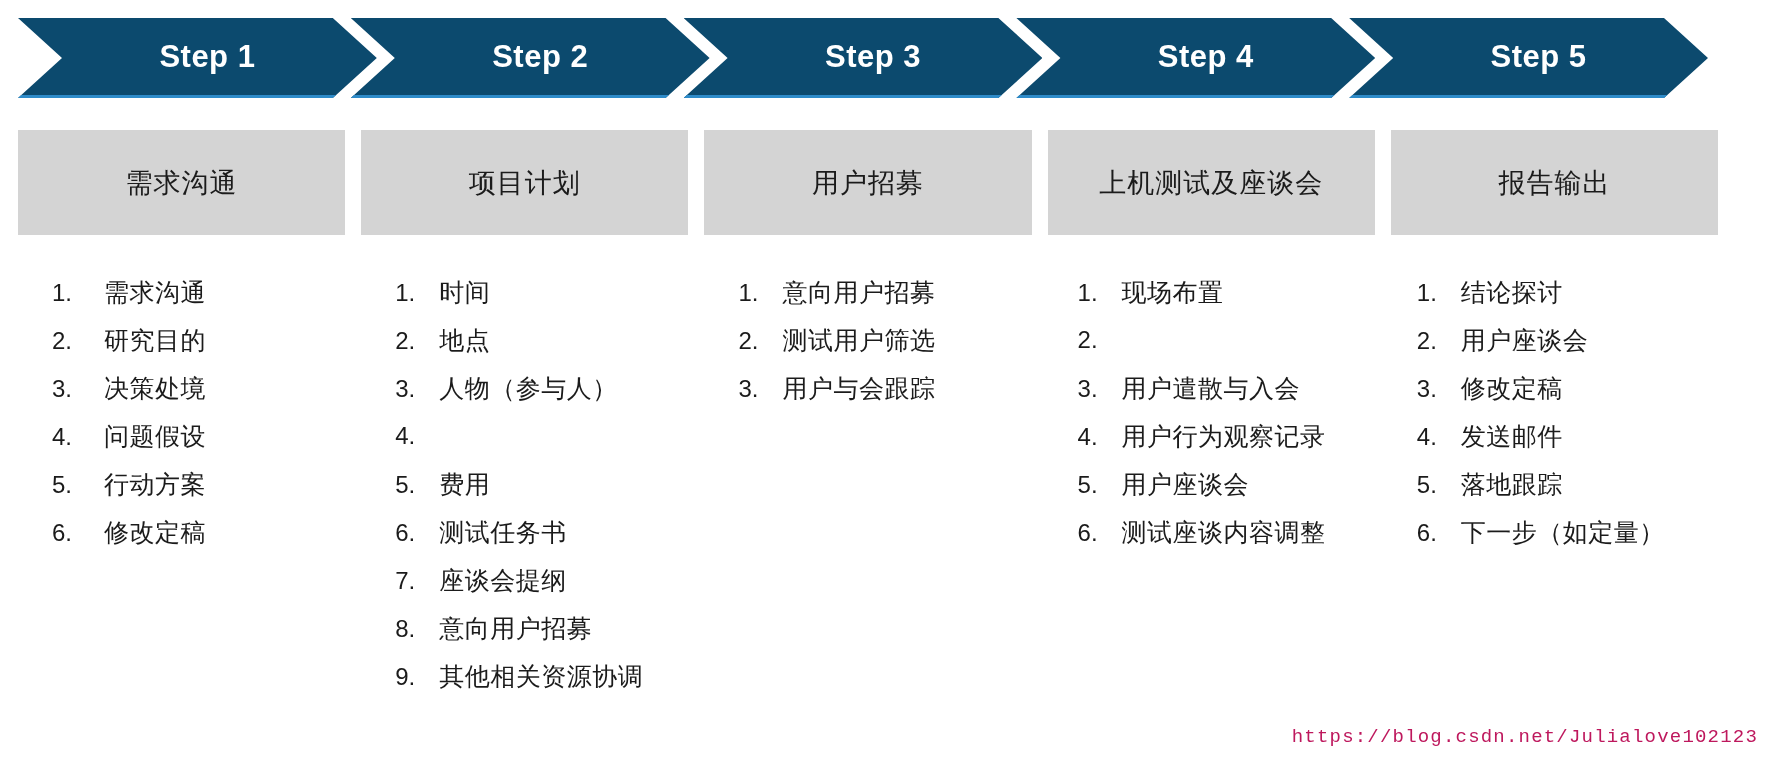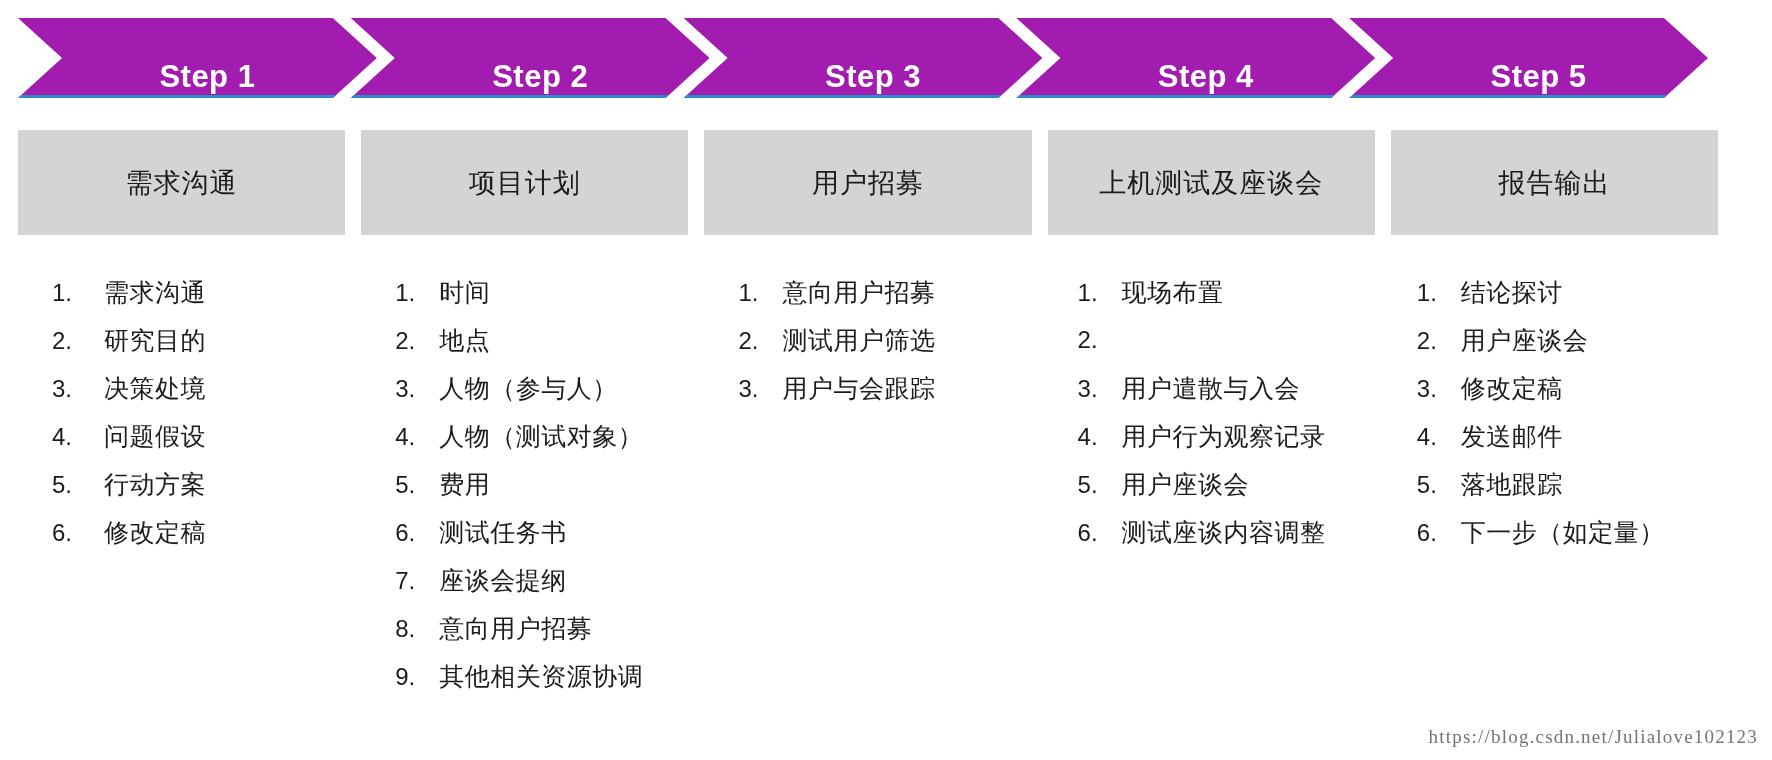--- a/index.html
+++ b/index.html
@@ -28,23 +28,23 @@
     height: 80px;
     display: flex;
     align-items: stretch;
   }
 
   .chevron {
     position: relative;
     flex: 1 1 0;
     height: 80px;
     display: flex;
-    align-items: flex-end;
+    align-items: center;
     justify-content: center;
-    background: #a21caf;
+    background: #0c4a6e;
     border-bottom: 3px solid #2E8BC9;
     margin-right: -26px;
     -webkit-clip-path: polygon(0 0, calc(100% - 44px) 0, 100% 50%, calc(100% - 44px) 100%, 0 100%, 44px 50%);
     clip-path: polygon(0 0, calc(100% - 44px) 0, 100% 50%, calc(100% - 44px) 100%, 0 100%, 44px 50%);
   }
 
   .chevron.first {
     -webkit-clip-path: polygon(0 0, calc(100% - 44px) 0, 100% 50%, calc(100% - 44px) 100%, 0 100%, 44px 50%);
     clip-path: polygon(0 0, calc(100% - 44px) 0, 100% 50%, calc(100% - 44px) 100%, 0 100%, 44px 50%);
   }
@@ -139,23 +139,23 @@
     font-size: 25px;
     color: #1b1b1b;
     letter-spacing: 0.5px;
   }
 
   
   .watermark {
     position: absolute;
     right: 14px;
     bottom: 12px;
-    font-family: Liberation Serif, serif;
+    font-family: Liberation Mono, monospace;
     font-size: 19px;
-    color: #737373;
+    color: #be185d;
     letter-spacing: 1.2px;
     white-space: nowrap;
   }
 </style>
 </head>
 <body>
 
 <div id="canvas">
 
   <div class="chevron-strip">
@@ -229,21 +229,20 @@
         <div class="task-item">
           <span class="task-num">2.</span>
           <span class="task-text">地点</span>
         </div>
         <div class="task-item">
           <span class="task-num">3.</span>
           <span class="task-text">人物（参与人）</span>
         </div>
         <div class="task-item">
           <span class="task-num">4.</span>
-          <span class="task-text">人物（测试对象）</span>
         </div>
         <div class="task-item">
           <span class="task-num">5.</span>
           <span class="task-text">费用</span>
         </div>
         <div class="task-item">
           <span class="task-num">6.</span>
           <span class="task-text">测试任务书</span>
         </div>
         <div class="task-item">

